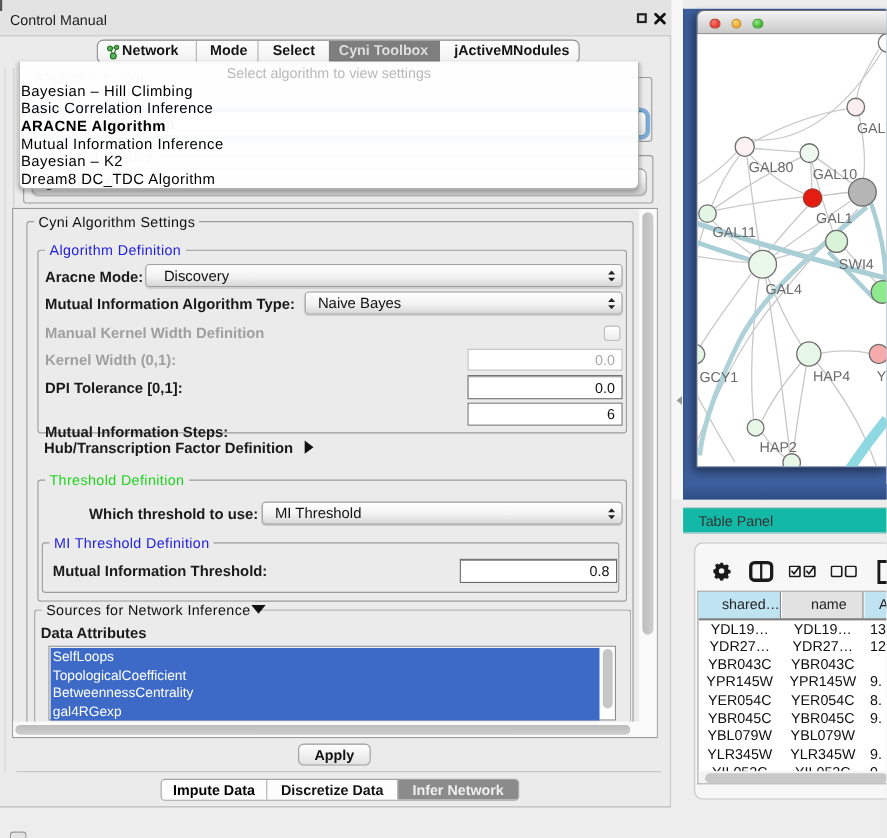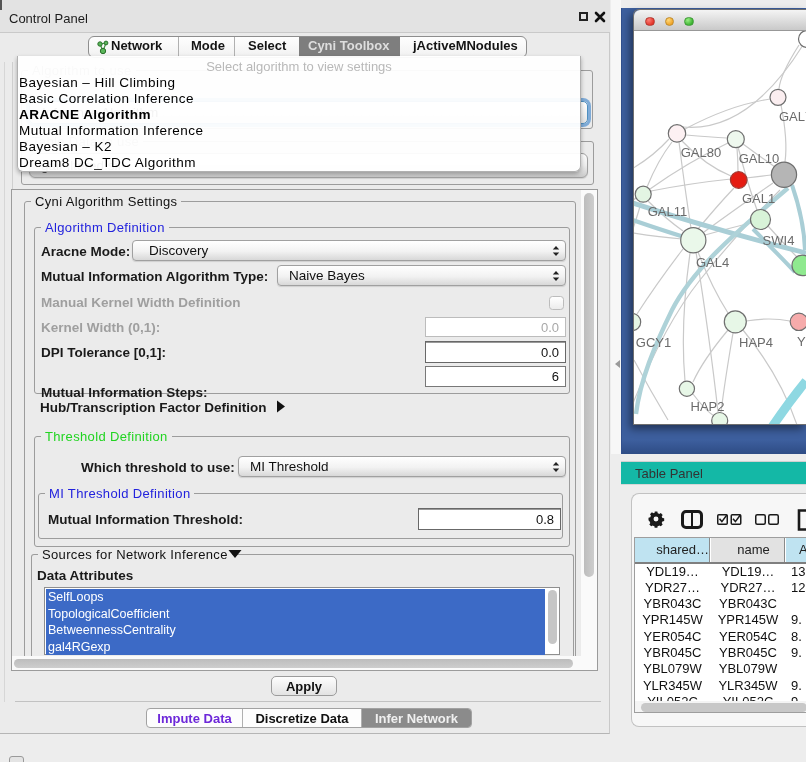--- a/index.html
+++ b/index.html
@@ -14,21 +14,21 @@
 .arr{position:absolute;right:5px;top:50%;margin-top:-5px;width:8px;height:10px}
 .tf{position:absolute;background:#fff;border:1px solid #8a8a8a;font:400 13px "Liberation Sans",sans-serif;color:#111;text-align:right;padding-right:6px;display:flex;align-items:center;justify-content:flex-end}
 </style></head>
 <body>
 <div id="root">
 
 <div class="abs" id="cpwin" style="left:0;top:0;width:610px;height:734px;background:#ebebeb;border-right:1px solid #c9c9c9;border-bottom:1px solid #b5b5b5">
 
   <div class="abs" style="left:0;top:0;width:610px;height:33px;background:#e3e3e3;border-bottom:1px solid #c9c9c9"></div>
   <div class="abs" style="left:0;top:0;width:2px;height:10px;background:#555"></div>
-  <div class="abs" style="left:9px;top:0;height:38px;font:400 13px/38px 'Liberation Sans',sans-serif;color:#1c1c1c">Control Panel</div>
+  <div class="abs" style="left:9px;top:0;height:38px;font:400 13px/38px 'Liberation Sans',sans-serif;color:#1c1c1c">Control Manual</div>
   <div class="abs" style="left:579px;top:12px;width:9px;height:9px;border:2px solid #222"></div>
   <svg class="abs" style="left:594px;top:11px" width="12" height="12" viewBox="0 0 12 12">
         <path d="M2 2 L10 10 M10 2 L2 10" stroke="#111" stroke-width="2.6" stroke-linecap="round"></path>
       </svg>
 
   <div class="abs" style="left:88px;top:36px;width:439px;height:22px;border:1px solid #8e8e8e;border-radius:6px;background:linear-gradient(#fefefe,#f1f1f1);overflow:hidden">
     <div class="abs" style="left:88.5px;top:0;width:1px;height:22px;background:#b0b0b0"></div>
     <div class="abs" style="left:145px;top:0;width:1px;height:22px;background:#b0b0b0"></div>
     <div class="abs" style="left:210px;top:0;width:101px;height:22px;background:#7e7e7e"></div>
   </div>
@@ -133,21 +133,21 @@
   <div class="abs" style="left:581px;top:190px;width:16px;height:466px;background:#fafafa"></div>
   <div class="abs" style="left:584px;top:193px;width:9.5px;height:384px;background:linear-gradient(90deg,#bdbdbd,#cdcdcd);border-radius:5px"></div>
   <div class="abs" style="left:12px;top:656px;width:585px;height:14px;background:#fafafa"></div>
   <div class="abs" style="left:14px;top:658.5px;width:559px;height:9px;background:linear-gradient(#bdbdbd,#cdcdcd);border-radius:4.5px"></div>
 
   <div class="abs" style="left:271px;top:676px;width:66px;height:20px;border:1px solid #9c9c9c;border-radius:5px;background:linear-gradient(#fefefe,#e3e3e3);text-align:center;font:700 13px/19px 'Liberation Sans',sans-serif;color:#111">Apply</div>
 
   <div class="abs" style="left:15px;top:701px;width:586px;height:1px;background:#c2c2c2"></div>
 
   <div class="abs" style="left:146px;top:708px;width:326px;height:20px;border:1px solid #a2a2a2;border-radius:4px;background:#fdfdfd;overflow:hidden;display:flex">
-    <div style="width:96px;text-align:center;font:700 13px/19px 'Liberation Sans',sans-serif;color:#6d28d9;border-right:1px solid #b0b0b0">Impute Data</div>
+    <div style="width:96px;text-align:center;font:700 13px/19px 'Liberation Sans',sans-serif;color:#000000;border-right:1px solid #b0b0b0">Impute Data</div>
     <div style="width:119px;text-align:center;font:700 13px/19px 'Liberation Sans',sans-serif;color:#111;border-right:1px solid #b0b0b0">Discretize Data</div>
     <div style="flex:1;text-align:center;font:700 13px/19px 'Liberation Sans',sans-serif;color:#f0f0f0;background:#8b8b8b">Infer Network</div>
   </div>
 
   <div class="abs" style="left:17px;top:56px;width:564px;height:116px;background:rgba(255,255,255,0.95);border:1px solid #b0b0b0;border-top:none;border-radius:0 0 6px 6px;box-shadow:0 2px 4px rgba(0,0,0,.3);z-index:10">
     <div style="text-align:center;font:400 13px 'Liberation Sans',sans-serif;color:#b9b9b9;margin-top:3px">Select algorithm to view settings</div>
     <div style="font:400 13.5px/15.9px 'Liberation Sans',sans-serif;color:#000;margin:1px 0 0 1px;letter-spacing:0.45px">Bayesian – Hill Climbing<br>Basic Correlation Inference<br><b>ARACNE Algorithm</b><br>Mutual Information Inference<br>Bayesian – K2<br>Dream8 DC_TDC Algorithm</div>
   </div>
 </div>
 

